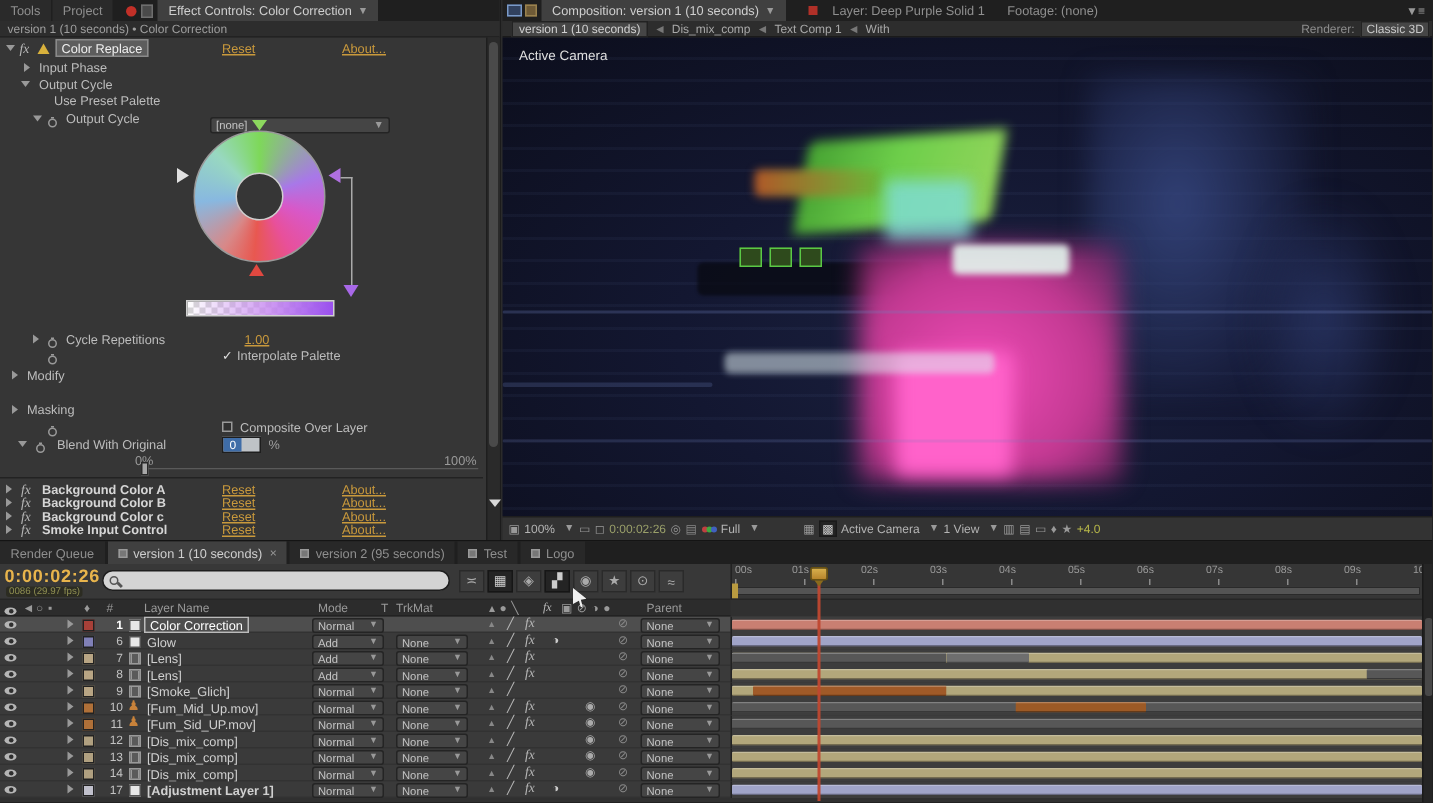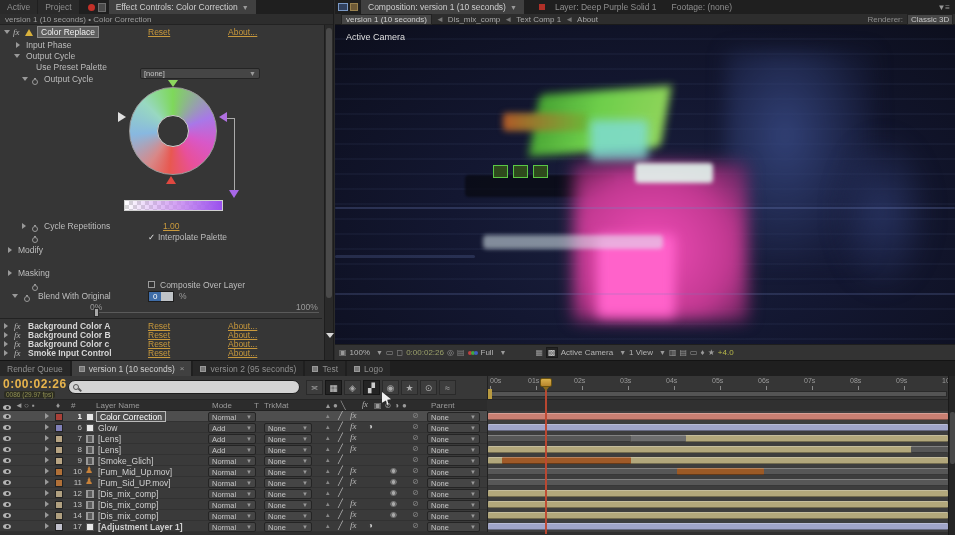--- a/index.html
+++ b/index.html
@@ -32,21 +32,21 @@
   .blob{position:absolute;border-radius:4px}
 </style>
 </head>
 <body>
 
 <div class="app">
 
   <div class="abs" style="left:0;top:0;width:334px;height:360px;background:#363636;border-right:1px solid #1c1c1c">
     <div class="tabbar" style="height:14px">
       <div class="tab">
-          <span>Active</span>
+          <span>Tools</span>
         </div>
       <div class="tab">
           <span>Project</span>
         </div>
       <span style="width:7px;height:7px;border-radius:50%;background:#c23028;align-self:center;margin:0 3px 0 8px"></span>
       <span style="width:8px;height:9px;background:#4a4a4a;border:1px solid #6e6e6e;align-self:center;margin-right:3px"></span>
       <div class="tab active">
         <span>Effect Controls: Color Correction</span>
         <span class="caret">▼</span>
       </div>
@@ -66,21 +66,21 @@
     <div class="ec-row" style="top:40px">
       <span class="tri-r abs" style="left:16px;top:2px"></span>
       <span class="abs" style="left:26px">Input Phase</span>
     </div>
     <div class="ec-row" style="top:51px">
       <span class="tri-d abs" style="left:14px;top:3px"></span>
       <span class="abs" style="left:26px">Output Cycle</span>
     </div>
     <div class="ec-row" style="top:62px">
       <span class="abs" style="left:36px">Use Preset Palette</span>
-      <div class="ddbox abs" style="left:140px;top:6px;width:120px;height:11px">
+      <div class="ddbox abs" style="left:140px;top:16px;width:120px;height:11px">
         <span>[none]</span>
         <span class="caret">▼</span>
       </div>
     </div>
     <div class="ec-row" style="top:74px">
       <span class="tri-d abs" style="left:22px;top:3px"></span>
       <span class="sw abs" style="left:32px;top:2px"></span>
       <span class="abs" style="left:44px">Output Cycle</span>
     </div>
 
@@ -189,21 +189,21 @@
       </div>
       <span class="abs" style="right:5px;top:3px;color:#999;font-size:8px">▼≡</span>
     </div>
     <div style="position:relative;height:11px;background:#2d2d2d;border-bottom:1px solid #1a1a1a;display:flex;align-items:center;padding-left:6px;font-size:8px;color:#a8a8a8">
       <span style="background:#464646;border:1px solid #222;padding:0 4px;color:#d0d0d0">version 1 (10 seconds)</span>
       <span style="color:#777;margin:0 4px">◄</span>
       <span>Dis_mix_comp</span>
       <span style="color:#777;margin:0 4px">◄</span>
       <span>Text Comp 1</span>
       <span style="color:#777;margin:0 4px">◄</span>
-      <span>About</span>
+      <span>With</span>
       <span class="abs" style="right:52px;color:#8e8e8e">Renderer:</span>
       <span class="abs" style="right:2px;width:46px;overflow:hidden;background:#464646;border:1px solid #222;padding:0 3px;color:#c8c8c8;white-space:nowrap"><i style="font-style:normal">Classic 3D</i></span>
     </div>
 
     <div class="abs" style="left:0;top:25px;width:620px;height:319px;overflow:hidden;background:radial-gradient(ellipse at 52% 62%, #1b2140 0%, #131731 45%, #0c0e1c 100%)">
       <div class="abs" style="left:0;top:0;right:0;bottom:0;background:repeating-linear-gradient(180deg,transparent 0 13px,rgba(100,120,170,0.07) 13px 15px)"></div>
       <span class="abs" style="left:11px;top:7px;color:#dfdfdf;font-size:9px">Active Camera</span>
 
       <div class="blob" style="left:390px;top:25px;width:150px;height:215px;background:radial-gradient(ellipse at 40% 40%, rgba(55,72,130,0.85), rgba(30,38,75,0.3) 70%, transparent);filter:blur(9px)"></div>
       <div class="blob" style="left:500px;top:110px;width:95px;height:155px;background:radial-gradient(ellipse, rgba(48,62,115,0.7), transparent 75%);filter:blur(10px)"></div>

